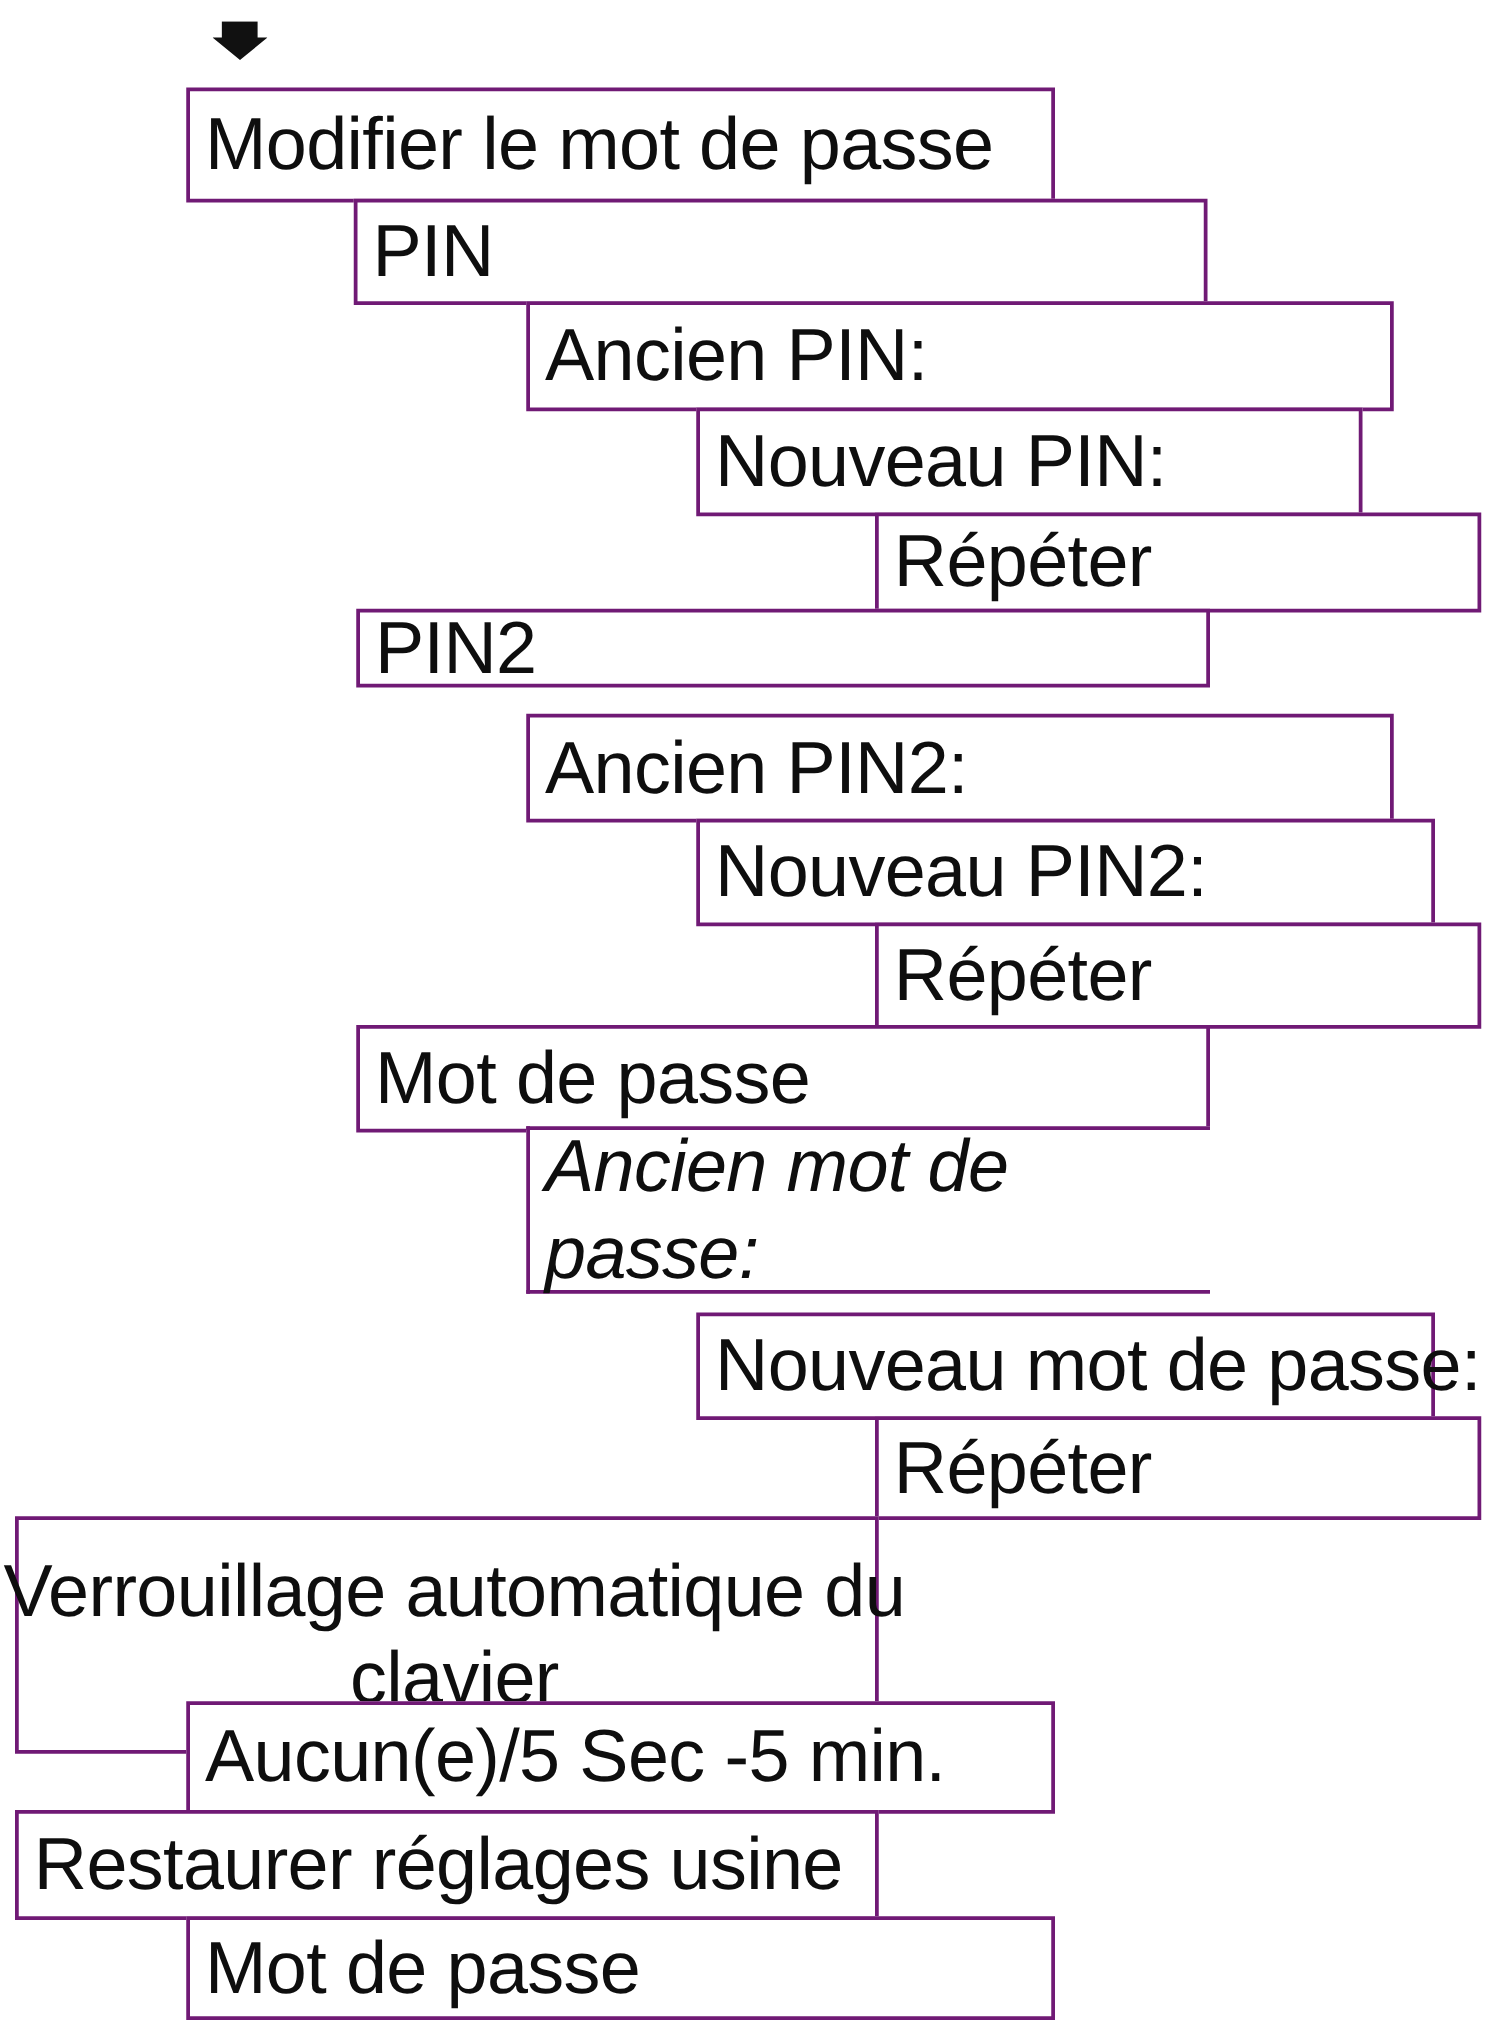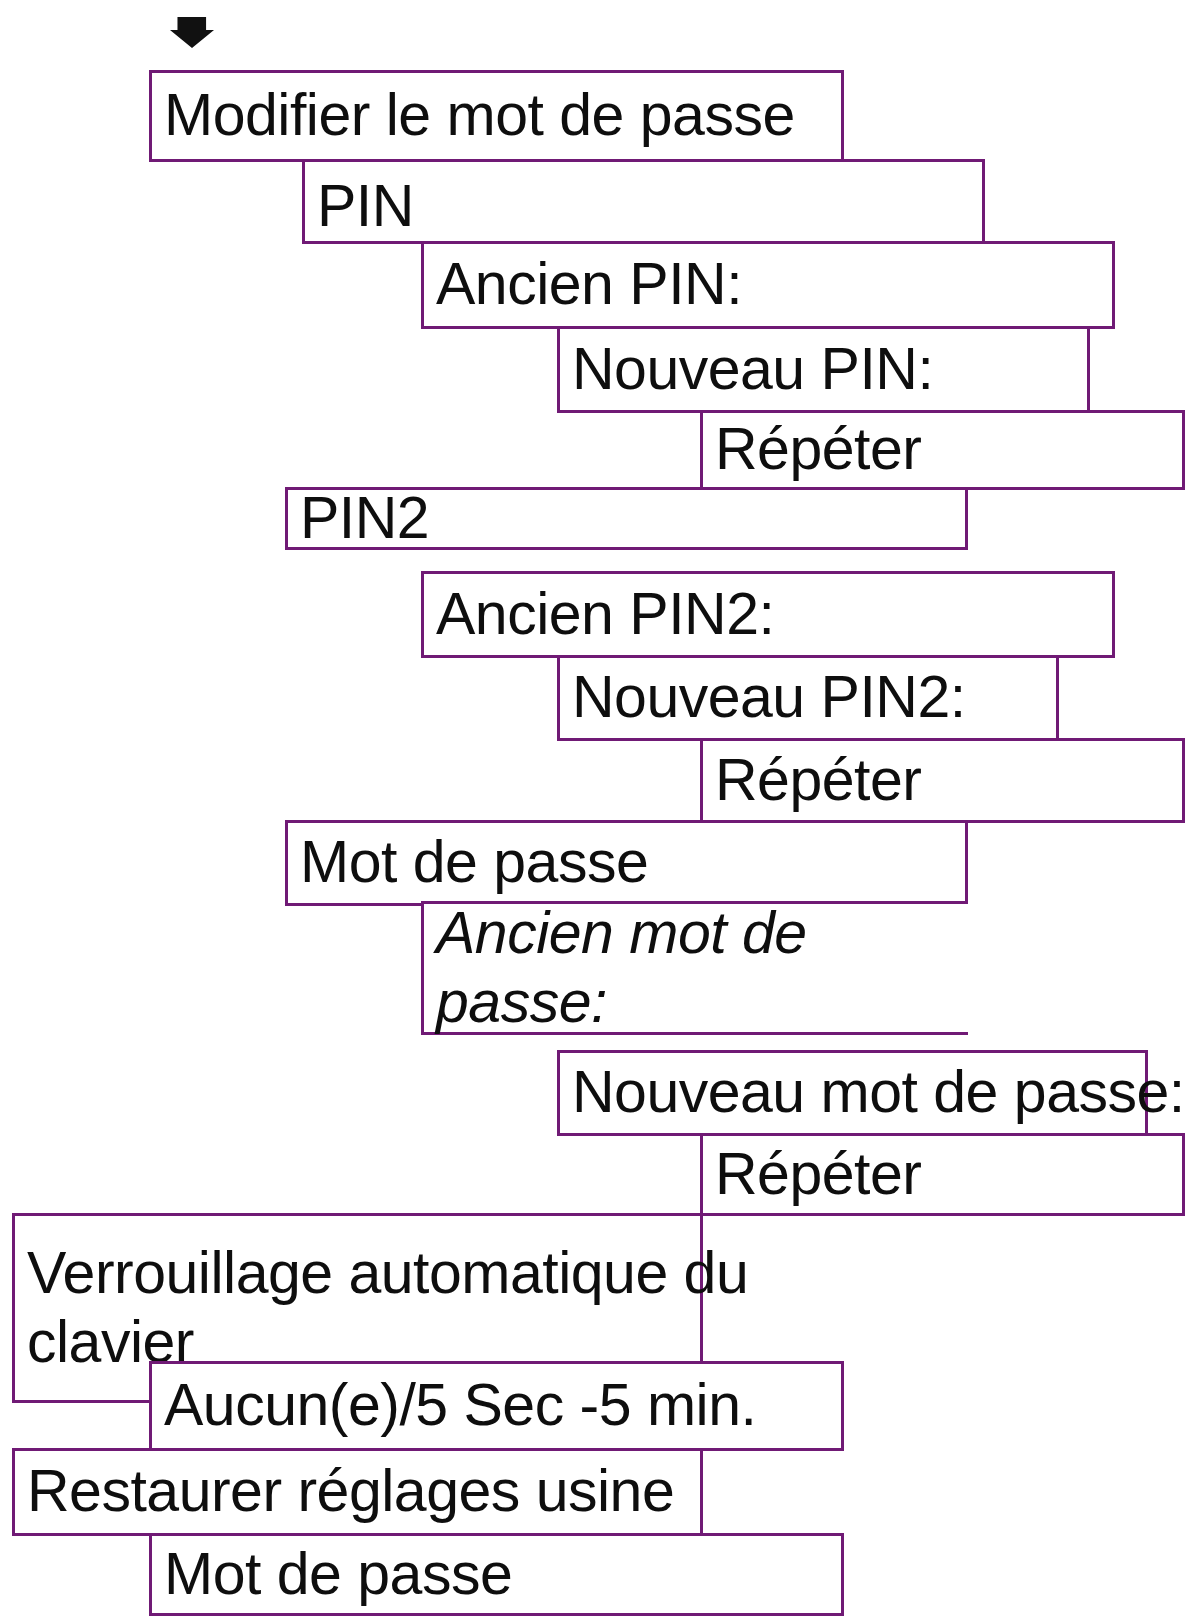--- a/index.html
+++ b/index.html
@@ -47,58 +47,58 @@
   }
 </style>
 </head>
 <body>
 
 <div id="stage">
   <div class="down-arrow"></div>
 <div class="menu-box" style="left: 149px; top: 70px; width: 695px; height: 92px;">
       <div class="box-label">Modifier le mot de passe</div>
     </div>
-    <div class="menu-box" style="left: 302px; top: 159px; width: 683px; height: 85px; justify-content: flex-end;">
+    <div class="menu-box" style="left: 283px; top: 159px; width: 683px; height: 85px;">
       <div class="box-label">PIN</div>
     </div>
     <div class="menu-box" style="left: 421px; top: 241px; width: 694px; height: 88px;">
       <div class="box-label">Ancien PIN:</div>
     </div>
     <div class="menu-box" style="left: 557px; top: 326px; width: 533px; height: 87px;">
       <div class="box-label">Nouveau PIN:</div>
     </div>
     <div class="menu-box" style="left: 700px; top: 410px; width: 485px; height: 80px;">
       <div class="box-label">Répéter</div>
     </div>
     <div class="menu-box" style="left: 285px; top: 487px; width: 683px; height: 63px;">
       <div class="box-label">PIN2</div>
     </div>
     <div class="menu-box" style="left: 421px; top: 571px; width: 694px; height: 87px;">
       <div class="box-label">Ancien PIN2:</div>
     </div>
-    <div class="menu-box" style="left: 557px; top: 655px; width: 502px; height: 86px;">
+    <div class="menu-box" style="left: 557px; top: 655px; width: 591px; height: 86px;">
       <div class="box-label">Nouveau PIN2:</div>
     </div>
     <div class="menu-box" style="left: 700px; top: 738px; width: 485px; height: 85px;">
       <div class="box-label">Répéter</div>
     </div>
     <div class="menu-box" style="left: 285px; top: 820px; width: 683px; height: 86px;">
       <div class="box-label">Mot de passe</div>
     </div>
     <div class="menu-box open-right" style="left: 421px; top: 901px; width: 547px; height: 134px; font-style: italic;">
       <div class="box-label">Ancien mot de</div>
       <div class="box-label">passe:</div>
     </div>
     <div class="menu-box" style="left: 557px; top: 1050px; width: 591px; height: 86px;">
       <div class="box-label">Nouveau mot de passe:</div>
     </div>
     <div class="menu-box" style="left: 700px; top: 1133px; width: 485px; height: 83px;">
       <div class="box-label">Répéter</div>
     </div>
-    <div class="menu-box" style="left: 12px; top: 1213px; width: 691px; height: 190px;">
+    <div class="menu-box" style="left: 12px; top: 1213px; width: 691px; height: 190px; align-items: center;">
       <div class="box-label">Verrouillage automatique du</div>
       <div class="box-label">clavier</div>
     </div>
     <div class="menu-box" style="left: 149px; top: 1361px; width: 695px; height: 90px;">
       <div class="box-label">Aucun(e)/5 Sec -5 min.</div>
     </div>
     <div class="menu-box" style="left: 12px; top: 1448px; width: 691px; height: 88px;">
       <div class="box-label">Restaurer réglages usine</div>
     </div>
     <div class="menu-box" style="left: 149px; top: 1533px; width: 695px; height: 83px;">

